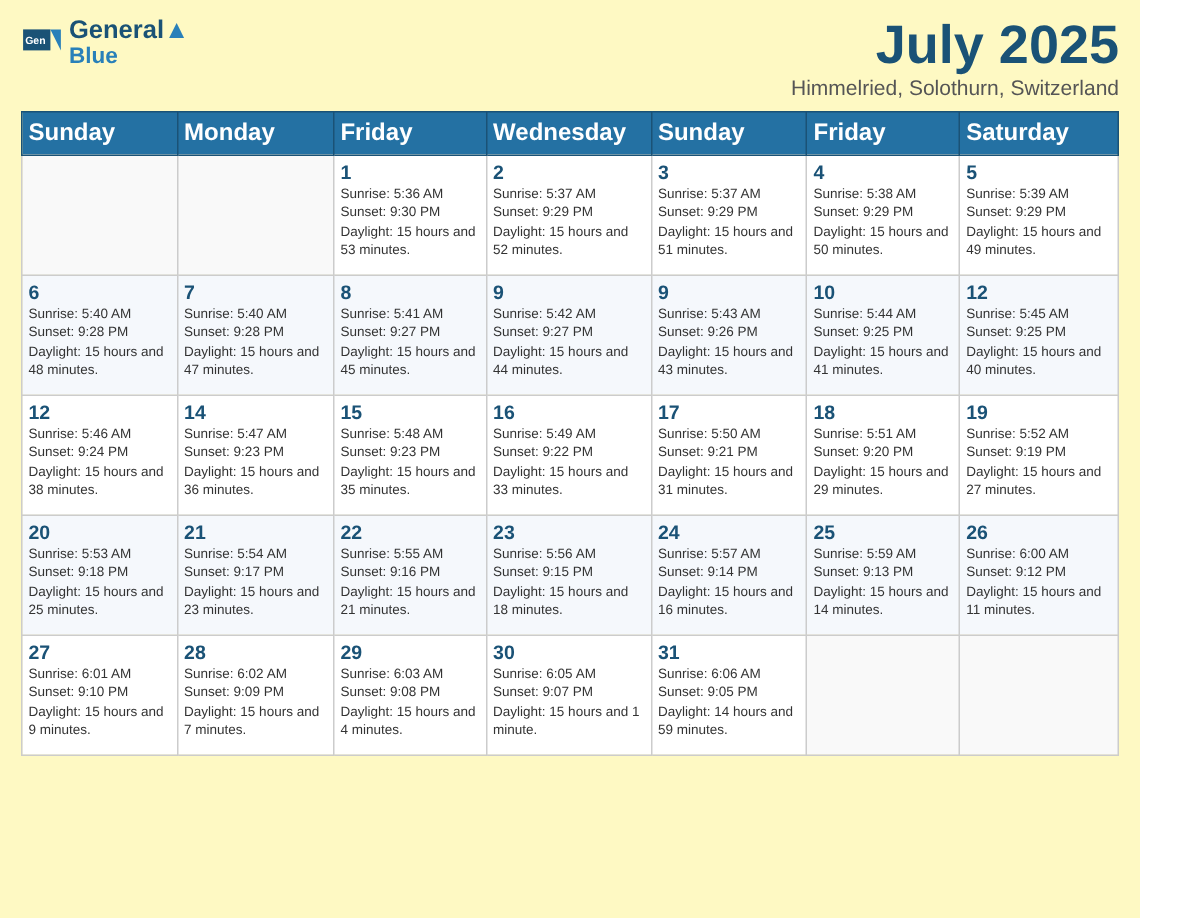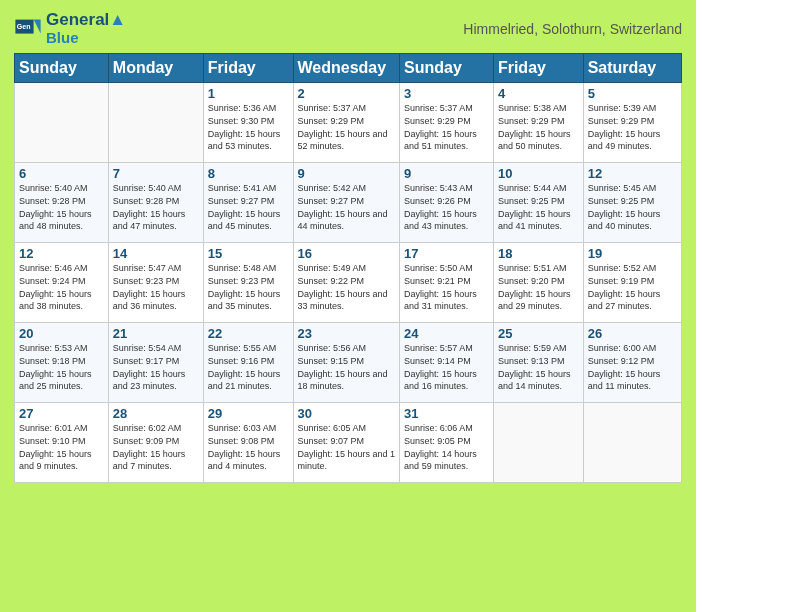--- a/index.html
+++ b/index.html
@@ -4,24 +4,24 @@
   <style>
     * { box-sizing: border-box; margin: 0; padding: 0; }
     body {
       font-family: Arial, sans-serif;
       background: #fff;
       width: 792px;
       height: 612px;
       overflow: hidden;
     }
     .page {
-      width: 696px;
+      width: 760px;
       height: 612px;
       padding: 10px 14px;
-      background: #bef264;
+      background: #fef9c3;
     }
     .header {
       display: flex;
       justify-content: space-between;
       align-items: flex-start;
       margin-bottom: 8px;
     }
     .logo {
       display: flex;
       align-items: center;
@@ -36,21 +36,20 @@
     }
     .month-title {
       font-size: 36px;
       font-weight: bold;
       color: #1a5276;
       line-height: 1.1;
     }
     .location {
       font-size: 14px;
       color: #555;
-      margin-top: 11px;
     }
     .calendar {
       width: 100%;
       border-collapse: collapse;
       border: 1px solid #ccc;
     }
     .calendar th {
       background-color: #2471a3;
       color: #fff;
       font-size: 16px;
@@ -99,20 +98,21 @@
         <text x="4" y="22" font-size="10" fill="white" font-weight="bold" font-family="Arial">Gen</text>
       </svg>
       <div style="display:flex;flex-direction:column;">
         <div style="font-size:17px;font-weight:bold;color:#1a5276;line-height:1.2;">
           <span style="color:#1a5276;">General</span><span style="color:#2980b9;">▲</span>
         </div>
         <div style="font-size:15px;font-weight:bold;color:#2980b9;line-height:1;">Blue</div>
       </div>
     </div>
     <div class="title-block">
+      <div class="month-title">July 2025</div>
       <div class="location">Himmelried, Solothurn, Switzerland</div>
     </div>
   </div>
 
   <table class="calendar">
     <thead>
       <tr>
 
       <th>Sunday</th>
           <th>Monday</th>

